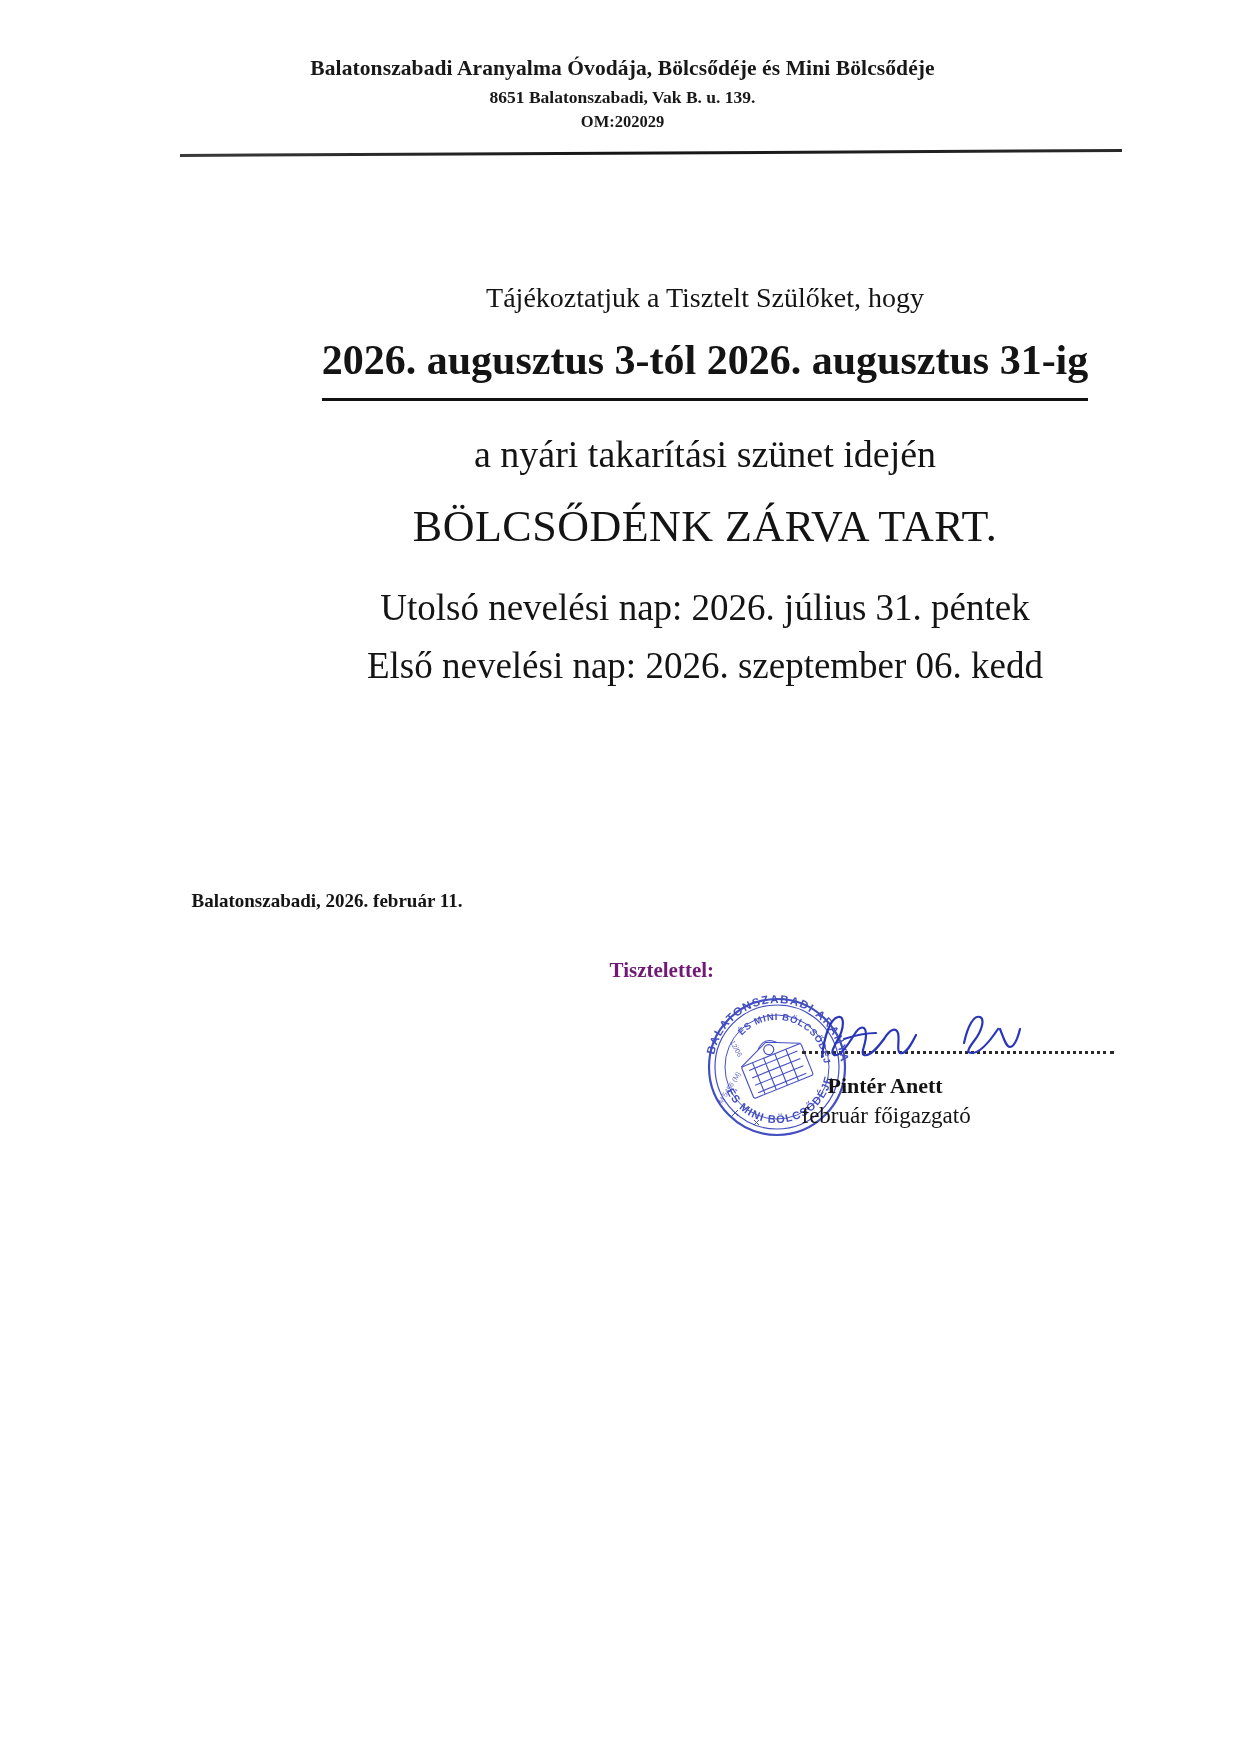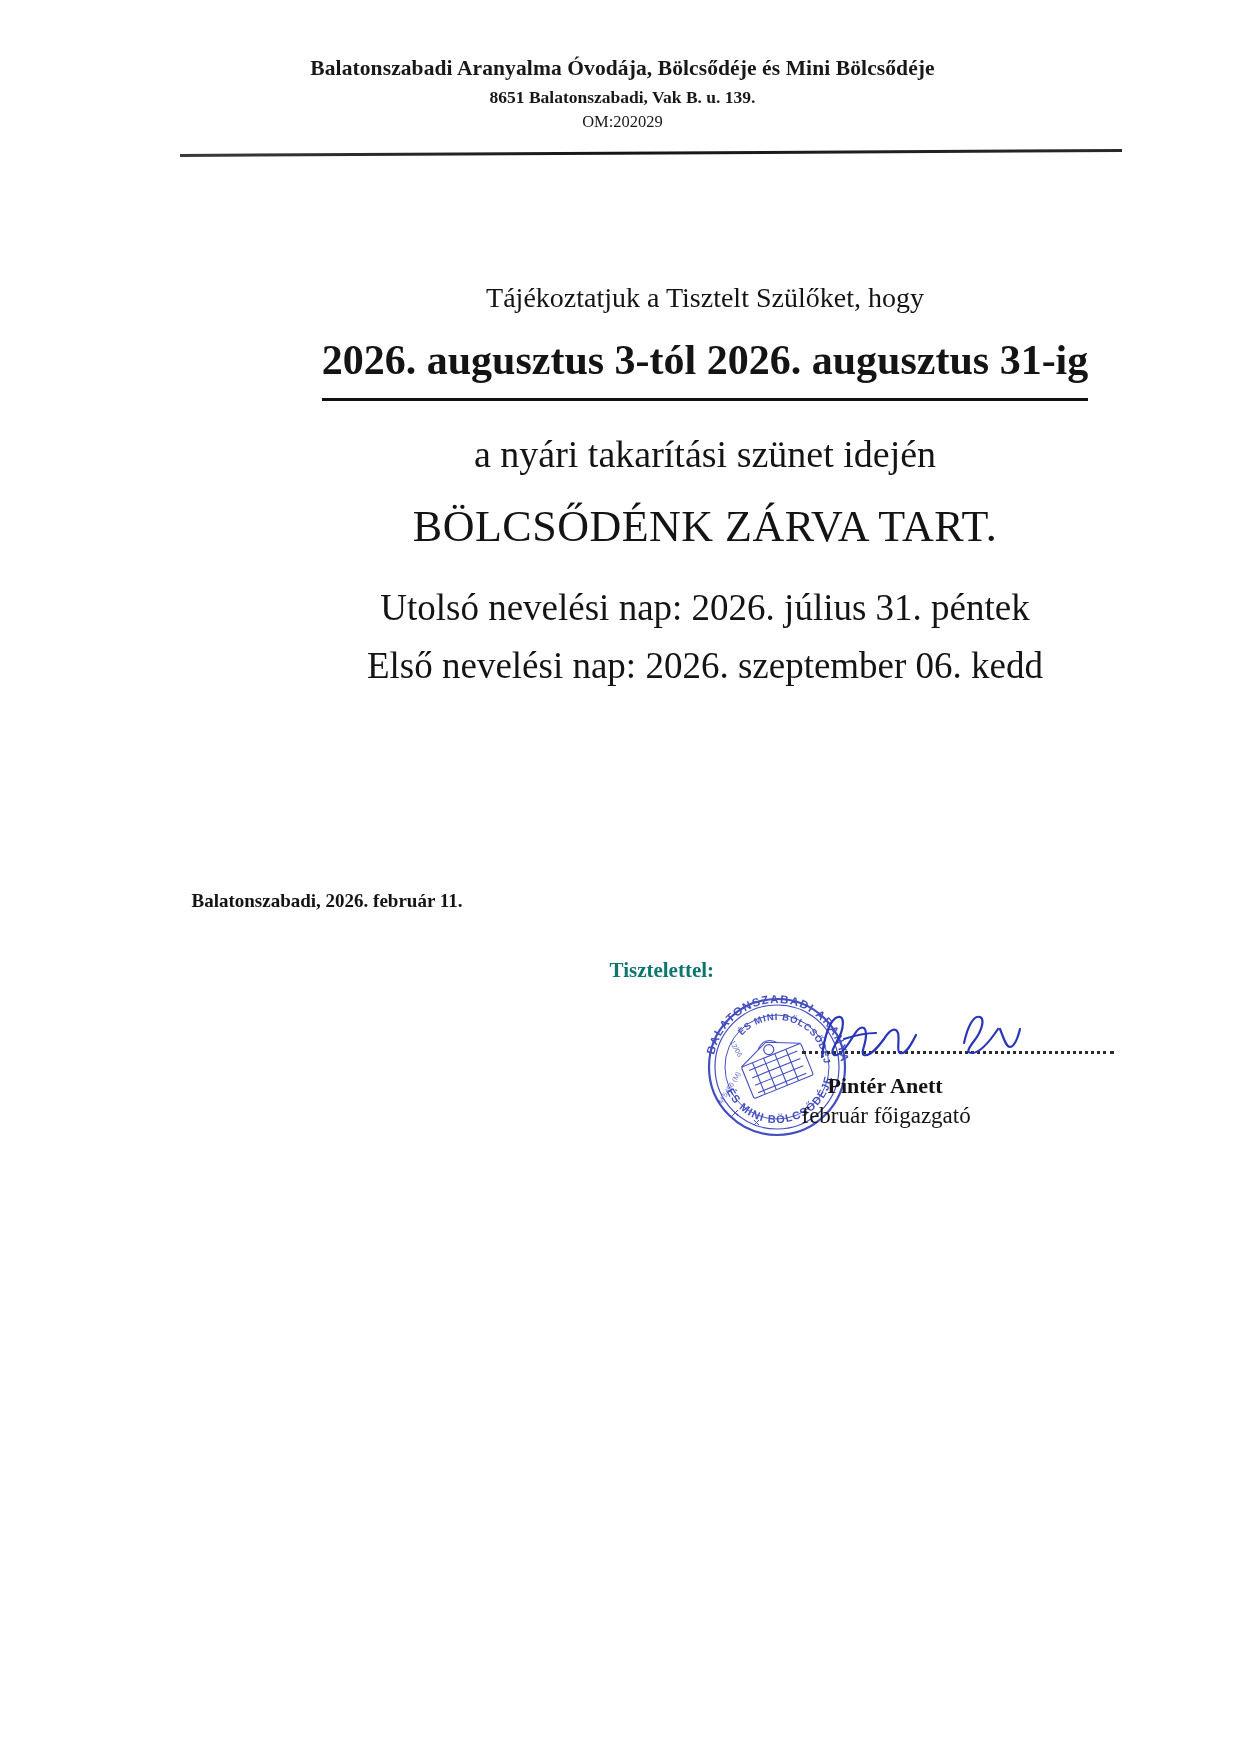--- a/index.html
+++ b/index.html
@@ -46,21 +46,21 @@
     font-family: "Liberation Serif", "DejaVu Serif", serif;
     font-weight: bold;
     font-size: 17.5px;
     line-height: 1.35;
     margin-top: 4px;
     color: #181818;
   }
 
   .org-om {
     font-family: "Liberation Serif", "DejaVu Serif", serif;
-    font-weight: normal;
+    font-weight: bold;
     font-size: 16.5px;
     line-height: 1.3;
     margin-top: 2px;
     color: #181818;
   }
 
   
   .logo {
     position: absolute;
     top: 8px;
@@ -149,21 +149,21 @@
     color: #141414;
   }
 
   
   .regards {
     position: absolute;
     top: 958px;
     left: 492px;
     font-size: 21px;
     font-weight: bold;
-    color: #0f766e;
+    color: #701a75;
   }
 
   .sig-area {
     position: absolute;
     top: 975px;
     left: 576px;
     width: 420px;
     height: 190px;
   }
 

